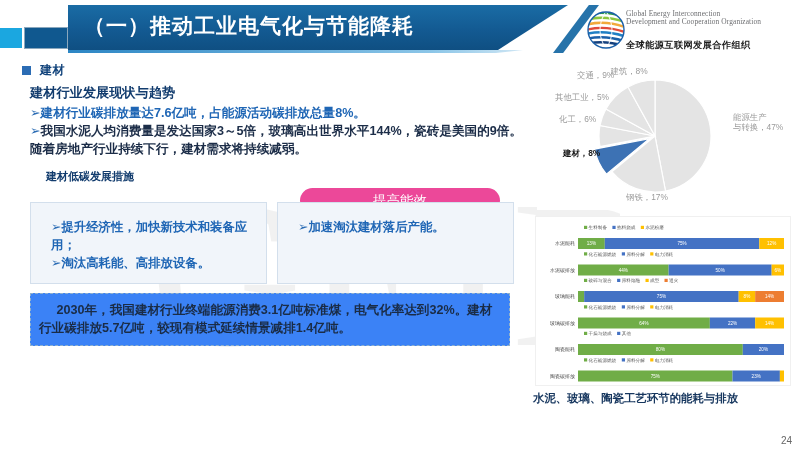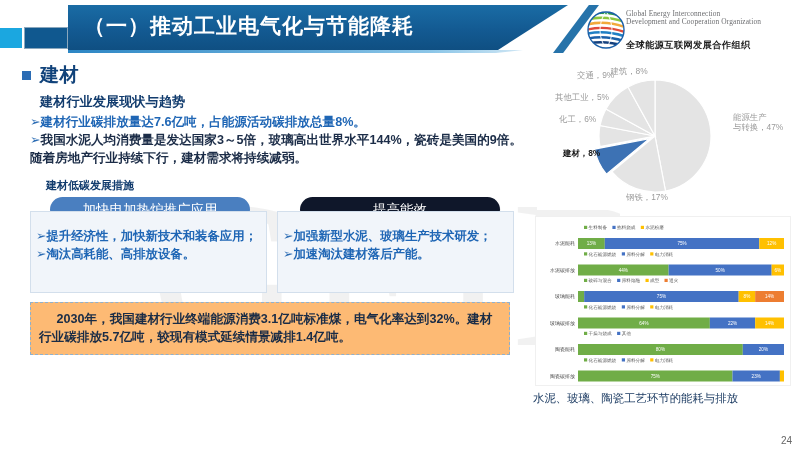--- a/index.html
+++ b/index.html
@@ -91,26 +91,26 @@
     position: absolute; left: 22px; top: 62px;
     width: 500px; height: 380px;
     z-index: 4;
   }
   .sec-bullet {
     display: flex; align-items: center; gap: 9px;
     margin-bottom: 5px;
   }
   .sq-mark { width: 9px; height: 9px; background: #2b6cb4; flex: 0 0 9px; }
   .sec-title {
-    font-size: 19px; font-weight: bold; color: #10427a;
+    font-size: 12px; font-weight: bold; color: #10427a;
     letter-spacing: .5px;
   }
   .sub-head {
     font-size: 13.2px; font-weight: bold; color: #123c6e;
-    margin: 2px 0 3px 18px;
+    margin: 2px 0 3px 8px;
   }
   .para {
     font-size: 12.6px; color: #1c2d48; font-weight: bold;
     line-height: 1.42; margin-left: 8px;
   }
   .para.hl { color: #1f66b5; }
   .arrow { color: #2b6cb4; font-weight: bold; }
 
   .measures-head {
     font-size: 11px; font-weight: bold; color: #123c6e;
@@ -123,42 +123,42 @@
   }
   .pill {
     position: absolute; top: 0;
     height: 25px; line-height: 25px;
     text-align: center;
     color: #ffffff; font-size: 13.5px;
     border-radius: 13px;
     font-family: "Liberation Serif", serif;
   }
   .pill-blue { left: 0px; width: 200px; background: #4a7fc0; }
-  .pill-gray { left: 250px; width: 200px; background: #0f172a; }
+  .pill-gray { left: 250px; width: 200px; background: #ec4899; }
 
   .boxes {
     position: relative;
     margin: -12px 0 0 8px;
     display: flex; gap: 10px;
   }
   .box {
     width: 237px; min-height: 82px;
     background: #f1f5fa;
     border: 1px solid #d3dfec;
-    padding: 16px 6px 6px 5px;
+    padding: 16px 6px 6px 20px;
   }
   .box p {
     font-size: 12.4px; color: #1f66b5; font-weight: bold;
     line-height: 1.45;
   }
 
   .summary {
     margin: 9px 0 0 8px;
     width: 480px;
-    background: #fdba74;
+    background: #3b82f6;
     border: 1px dashed #8fb0cd;
     padding: 7px 8px 8px 8px;
   }
   .summary p {
     font-size: 12.6px; color: #1a2c46; font-weight: bold;
     line-height: 1.45; text-indent: 0;
   }
 
   
   .right-col {
@@ -181,21 +181,21 @@
   .bar-card {
     position: relative;
     width: 256px; height: 170px;
     background: #ffffff;
     margin: 6px 0 0 8px;
     border: 1px solid #f0f0f0;
   }
   .bar-card svg { width: 256px; height: 170px; }
   .bar-caption {
     text-align: left;
-    font-size: 11.4px; font-weight: normal; color: #16365e;
+    font-size: 11.4px; font-weight: bold; color: #16365e;
     margin: 5px 0 0 6px;
   }
   .page-num {
     position: absolute; right: 8px; bottom: 4px;
     font-size: 10px; color: #666; z-index: 6;
   }
 </style>
 </head>
 <body>
 
@@ -259,37 +259,33 @@
       <span class="arrow">➢</span><span>建材行业碳排放量达7.6亿吨，占能源活动碳排放总量8%。</span>
     </div>
 
     <div class="para">
       <span class="arrow">➢</span><span>我国水泥人均消费量是发达国家3～5倍，玻璃高出世界水平144%，瓷砖是美国的9倍。随着房地产行业持续下行，建材需求将持续减弱。</span>
     </div>
 
     <div class="measures-head">建材低碳发展措施</div>
 
     <div class="pills">
-      <div class="pill pill-blue">加快电加热炉推广应用</div>
       <div class="pill pill-gray">提高能效</div>
     </div>
 
     <div class="boxes">
       <div class="box">
         <p>
           <span class="arrow">➢</span><span>提升经济性，加快新技术和装备应用；</span>
         </p>
         <p>
           <span class="arrow">➢</span><span>淘汰高耗能、高排放设备。</span>
         </p>
       </div>
       <div class="box">
-        <p>
-          <span class="arrow">➢</span><span>加强新型水泥、玻璃生产技术研发；</span>
-        </p>
         <p>
           <span class="arrow">➢</span><span>加速淘汰建材落后产能。</span>
         </p>
       </div>
     </div>
 
     <div class="summary">
       <p>
         <span style="color:#1a2c46">&nbsp;&nbsp;&nbsp;&nbsp;&nbsp;</span><span>2030年，我国建材行业终端能源消费3.1亿吨标准煤，电气化率达到32%。建材行业碳排放5.7亿吨，较现有模式延续情景减排1.4亿吨。</span>
       </p>

